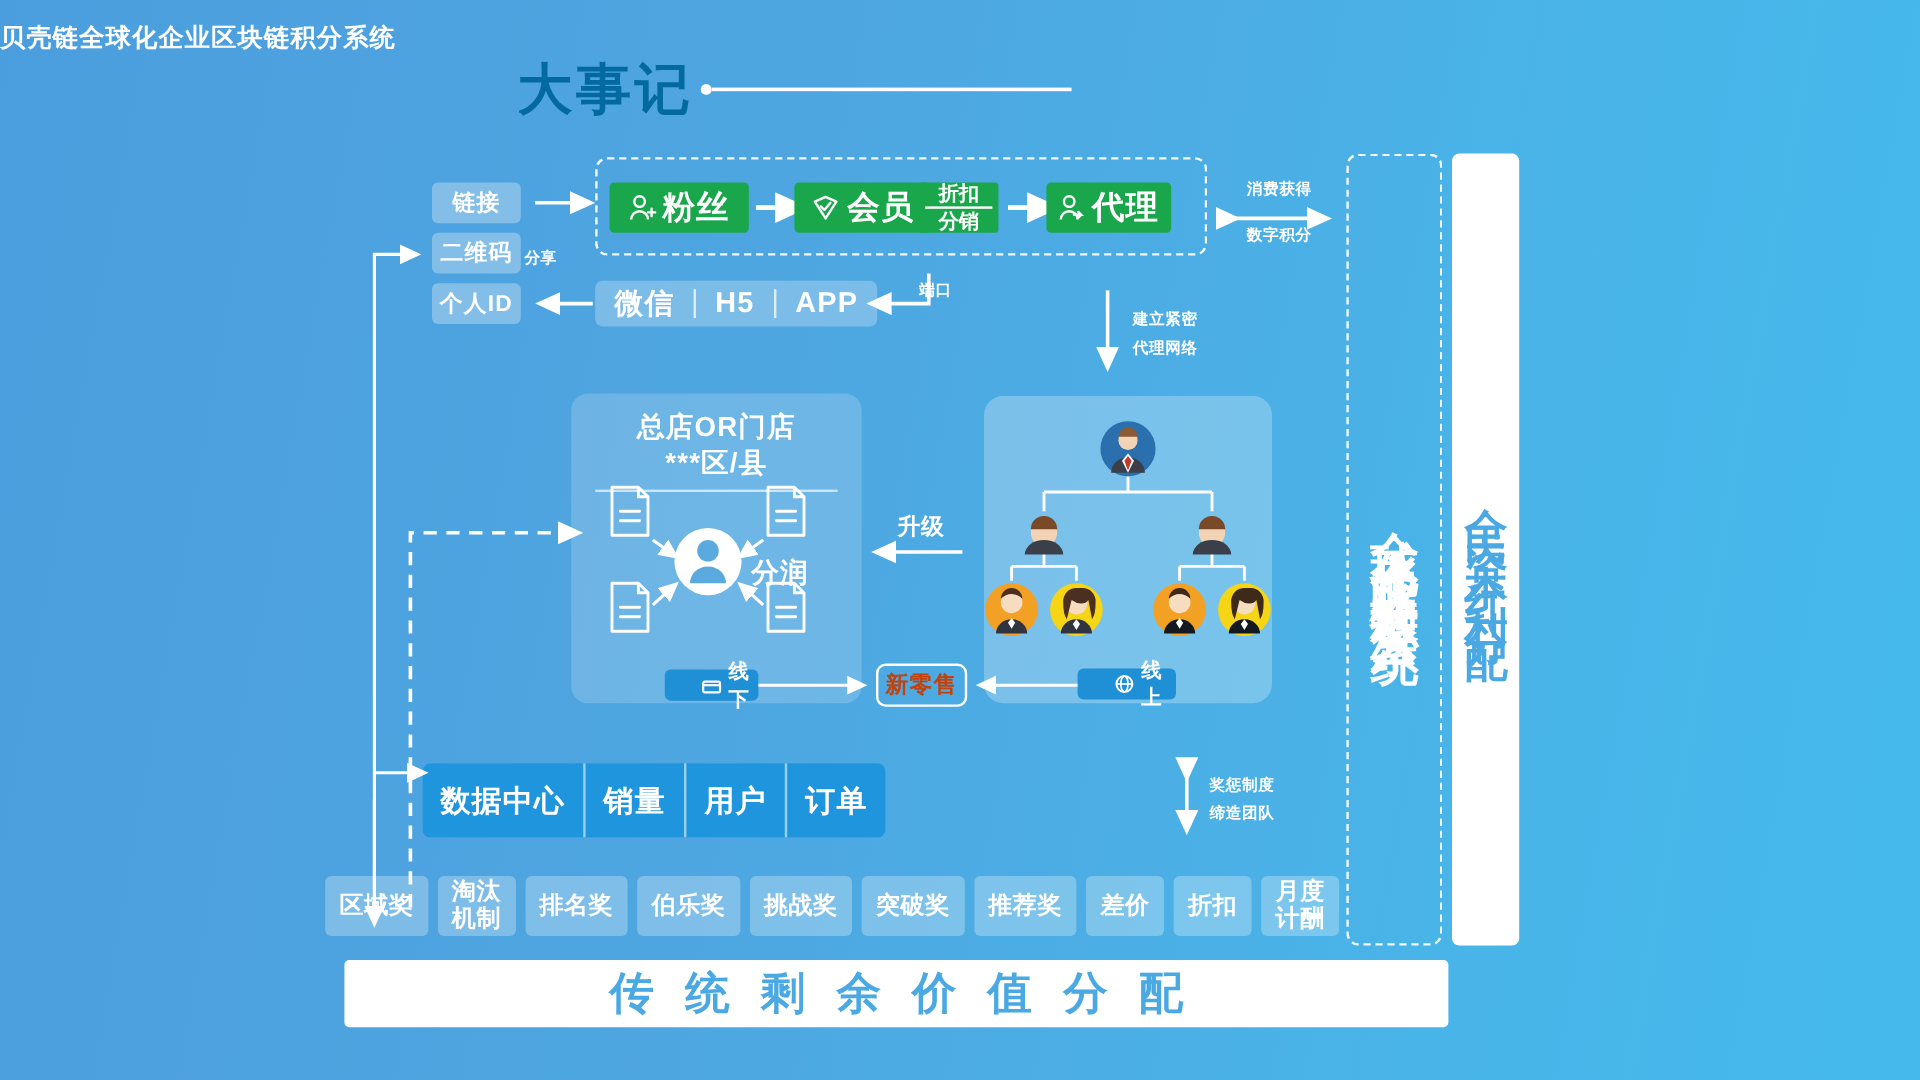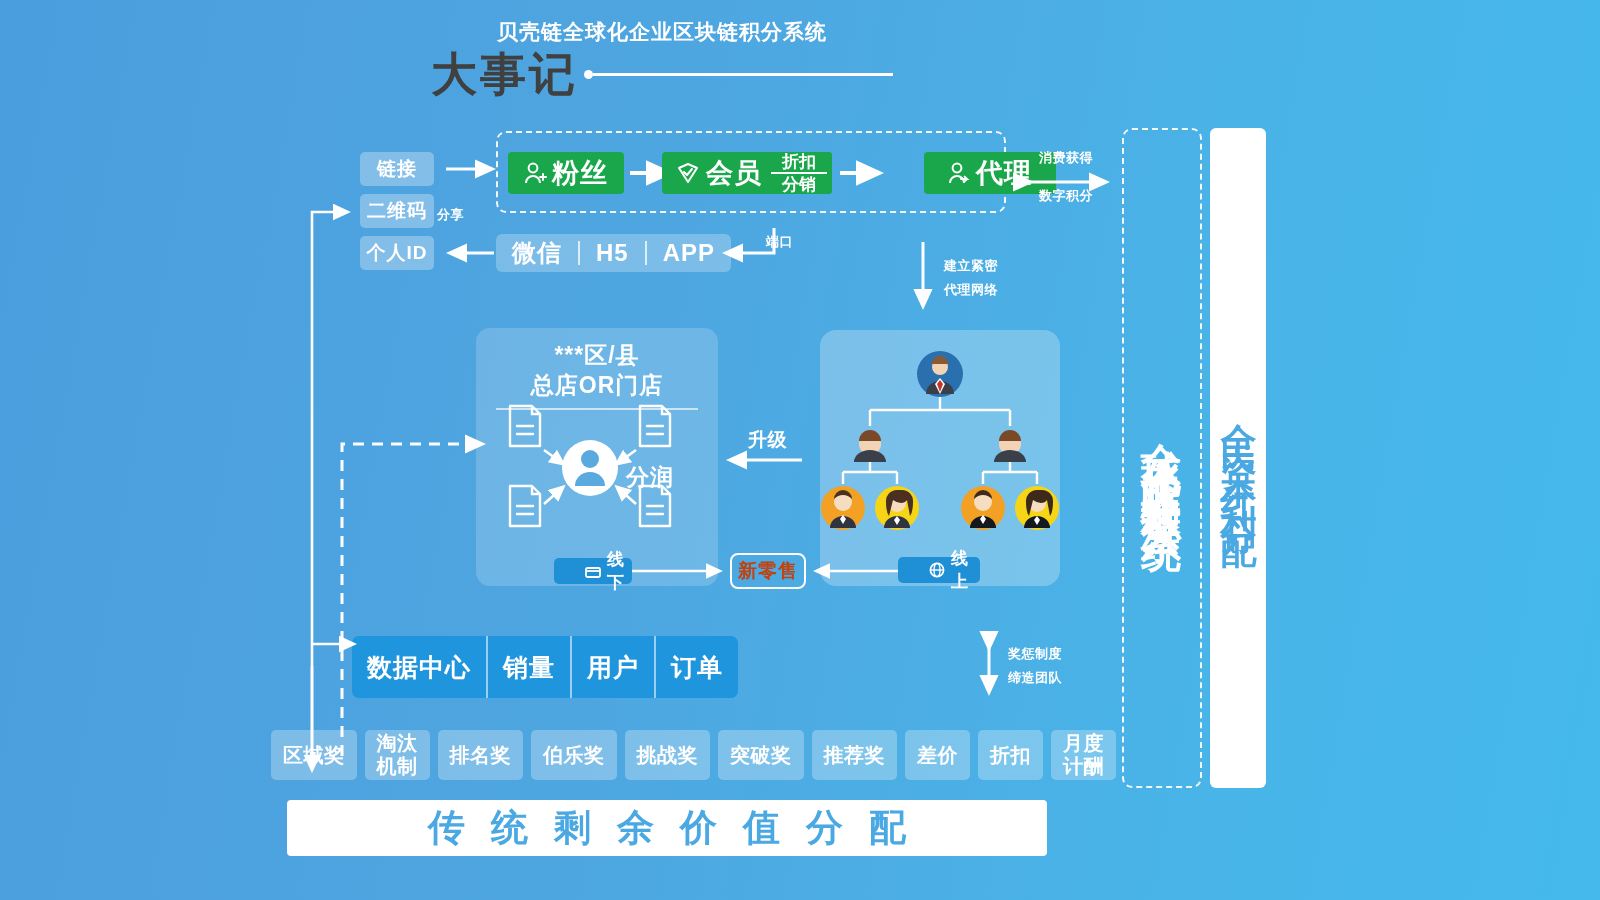--- a/index.html
+++ b/index.html
@@ -6,24 +6,24 @@
   body{
     width:1600px;height:900px;overflow:hidden;
     font-family:"Liberation Sans","DejaVu Sans",sans-serif;
     background:linear-gradient(100deg,#4b9edd 0%,#4ea6e0 40%,#49b4e8 75%,#45b9ec 100%);
     position:relative;
   }
   .stage{position:absolute;inset:0;}
   .abs{position:absolute;}
 
   
-  #header-block{left:0;top:18px;width:1324px;text-align:center;}
+  #header-block{left:0;top:18px;width:1324px;}
   #header-sub{font-size:21px;color:#ffffff;font-weight:bold;letter-spacing:1px;line-height:28px;}
   #header-main-row{display:flex;align-items:center;justify-content:center;margin-top:2px;}
-  #header-title{font-size:46px;color:#404040;font-weight:bold;letter-spacing:3px;line-height:52px;}
+  #header-title{font-size:46px;color:#0369a1;font-weight:bold;letter-spacing:3px;line-height:52px;}
   .hdr-dot{width:9px;height:9px;border-radius:50%;background:#fff;margin-left:6px;}
   .hdr-rule{width:300px;height:3px;background:#fff;}
 
   
   .chip{
     background:rgba(255,255,255,0.30);
     color:#ffffff;border-radius:5px;
     display:flex;align-items:center;justify-content:center;
     font-size:19px;font-weight:bold;letter-spacing:1px;
     box-sizing:border-box;
@@ -182,21 +182,21 @@
   <div class="abs" style="left:766px;top:152px;width:66px;height:42px;background:#1aa74b;border-radius:3px;display:flex;flex-direction:column;align-items:center;justify-content:center;">
     <div style="color:#fff;font-size:17px;font-weight:bold;line-height:19px;">折扣</div>
     <div style="width:56px;height:2px;background:#fff;margin:1px 0;"></div>
     <div style="color:#fff;font-size:17px;font-weight:bold;line-height:19px;">分销</div>
   </div>
 
   <svg class="abs" style="left:840px;top:162px;" width="44" height="22">
     <line x1="0" y1="11" x2="36" y2="11" stroke="#fff" stroke-width="4" marker-end="url(#ah)"></line>
   </svg>
 
-  <div class="abs greenbox" style="left:924px;top:152px;width:132px;height:42px;">
+  <div class="abs greenbox" style="left:872px;top:152px;width:104px;height:42px;">
     <svg width="22" height="24" viewBox="0 0 22 24">
       <circle cx="9" cy="7" r="4.4" fill="none" stroke="#fff" stroke-width="2"></circle>
       <path d="M2 22 a7 7 0 0 1 14 0" fill="none" stroke="#fff" stroke-width="2"></path>
       <path d="M13 18 h6 l-2.4 -2.4 M19 18 l-2.4 2.4" fill="none" stroke="#fff" stroke-width="2" stroke-linecap="round"></path>
     </svg>
     <span>代理</span>
   </div>
 
   <div class="abs" id="port-bar" style="left:496px;top:234px;">
     <div class="seg">微信</div>
@@ -223,22 +223,22 @@
   <svg class="abs" style="left:912px;top:242px;" width="22" height="72">
     <line x1="11" y1="0" x2="11" y2="62" stroke="#fff" stroke-width="3" marker-end="url(#ah)"></line>
   </svg>
   <div class="abs lbl" style="left:944px;top:254px;">
     <div>建立紧密</div>
     <div>代理网络</div>
   </div>
 
   <div class="abs" id="store-card" style="left:476px;top:328px;width:242px;height:258px;">
     <div id="store-title">
+      <div>总店OR门店</div>
       <div>***区/县</div>
-      <div>总店OR门店</div>
     </div>
     <div id="store-divider"></div>
   </div>
 
   <svg class="abs" style="left:492px;top:400px;" width="212" height="140">
     <defs>
         <marker id="ah3" markerWidth="6.5" markerHeight="6.5" refX="4.6" refY="3" orient="auto">
       <path d="M0,0 L6.5,3 L0,6 z" fill="#fff"></path>
         </marker>
       </defs>
@@ -412,18 +412,18 @@
 
     <path d="M12 560 V16 H46" fill="none" stroke="#fff" stroke-width="2.6" marker-end="url(#ah4)"></path>
 
     <line x1="12" y1="470" x2="12" y2="572" stroke="#fff" stroke-width="2.6" marker-end="url(#ah4)"></line>
 
     <path d="M12 448 H52" fill="none" stroke="#fff" stroke-width="2.6" marker-end="url(#ah4)"></path>
 
     <path d="M42 560 V248 H180" fill="none" stroke="#fff" stroke-width="3" stroke-dasharray="11 8" marker-end="url(#ah4)"></path>
   </svg>
 
-  <div class="abs" id="bottom-bar" style="left:287px;top:800px;width:760px;height:56px;">传统剩余价值分配</div>
+  <div class="abs" id="bottom-bar" style="left:287px;top:800px;width:920px;height:56px;">传统剩余价值分配</div>
 
   <div class="abs vpanel" id="vpanel-dashed" style="left:1122px;top:128px;width:80px;height:660px;">全球化企业区块链积分系统</div>
   <div class="abs vpanel" id="vpanel-white" style="left:1210px;top:128px;width:56px;height:660px;">全民资本红利分配</div>
 
 </div>
 
 </body></html>

